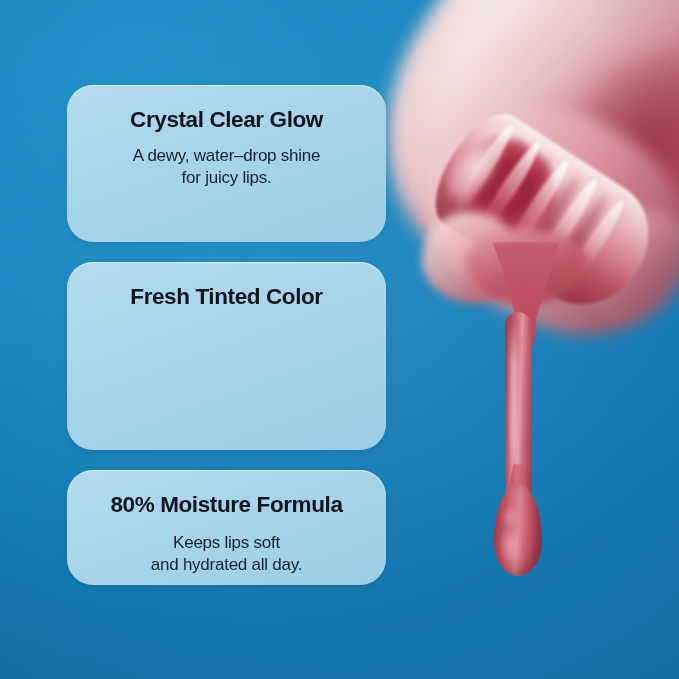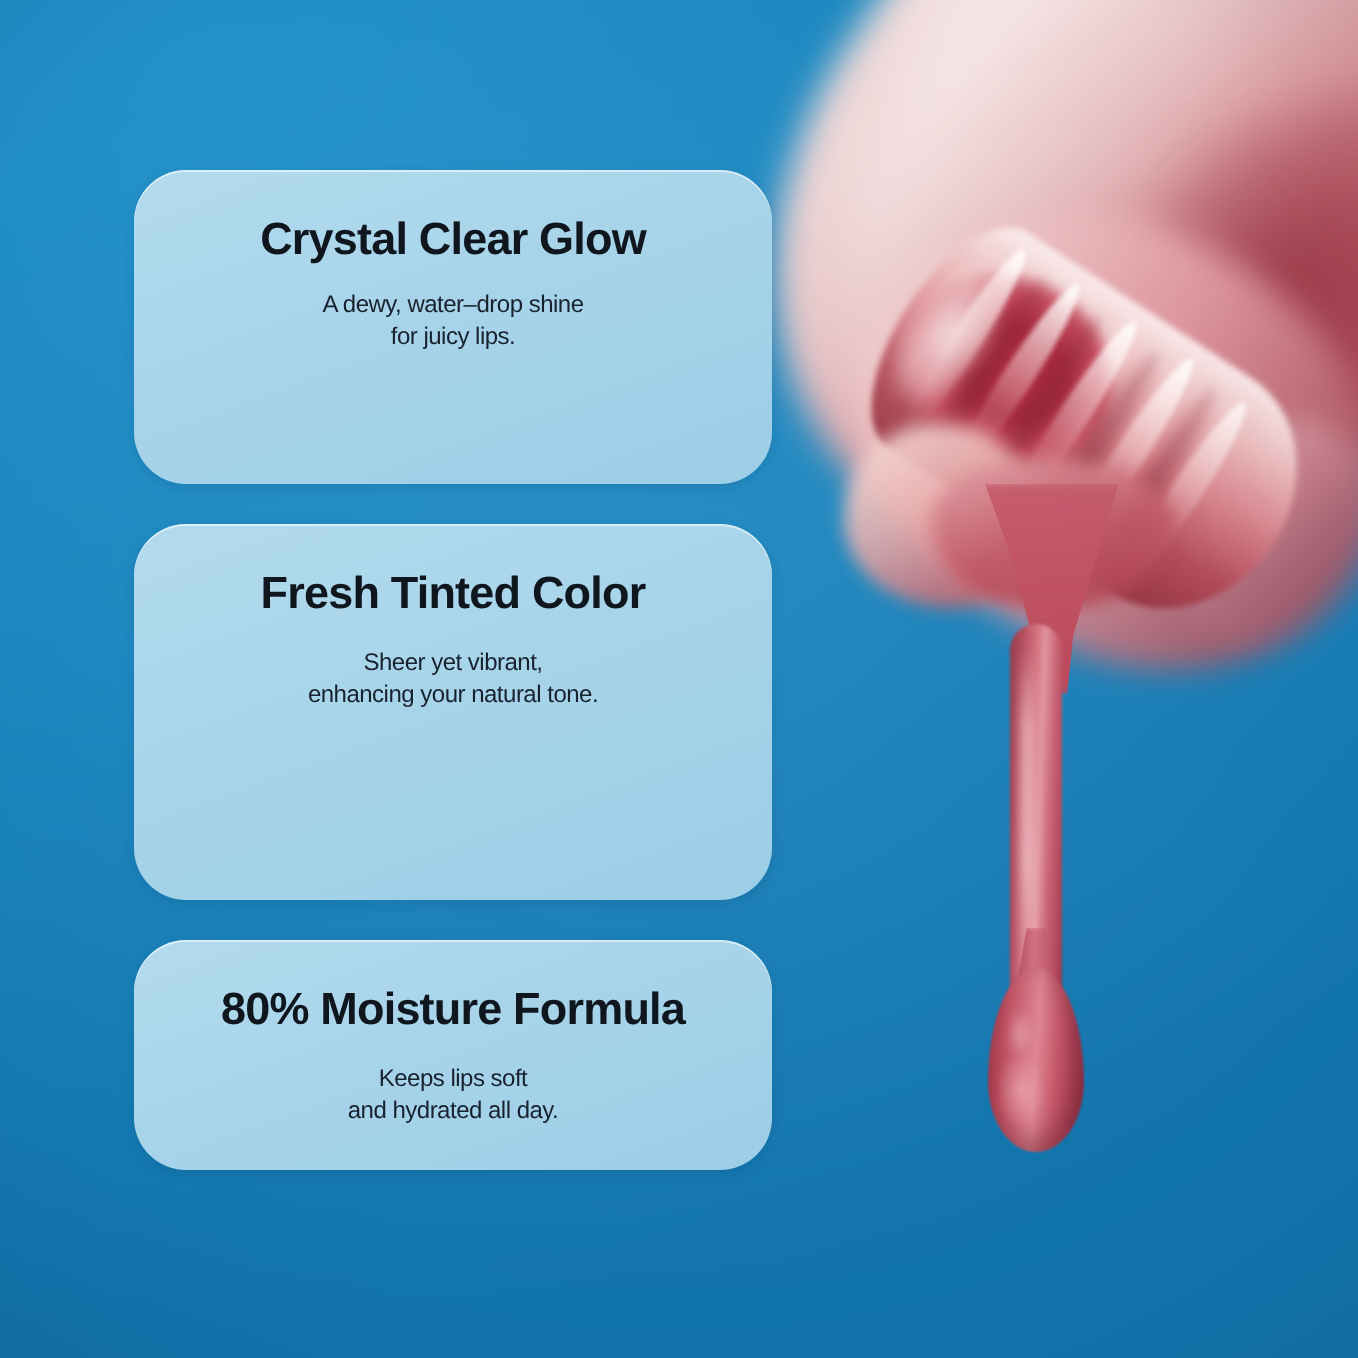--- a/index.html
+++ b/index.html
@@ -300,21 +300,21 @@
   .card-title {
     margin: 0 0 12px;
     font-size: 22.5px;
     font-weight: 700;
     letter-spacing: -0.4px;
     color: #0f161d;
     line-height: 1.15;
   }
   .card-body {
     margin: 0;
-    font-size: 12px;
+    font-size: 17px;
     font-weight: 400;
     letter-spacing: -0.25px;
     color: #18222e;
     line-height: 1.32;
     white-space: pre-line;
   }
   .card-1 { height: 157px; }
   .card-2 { height: 188px; }
   .card-3 { height: 115px; }
   .card-2 .card-title { margin-bottom: 14px; }
@@ -365,22 +365,20 @@
   <div class="cards">
 
     <div class="card card-1">
       <h2 class="card-title">Crystal Clear Glow</h2>
       <p class="card-body">A dewy, water–drop shine
 for juicy lips.</p>
     </div>
 
     <div class="card card-2">
       <h2 class="card-title">Fresh Tinted Color</h2>
-      <p class="card-body">Sheer yet vibrant,
-enhancing your natural tone.</p>
     </div>
 
     <div class="card card-3">
       <h2 class="card-title">80% Moisture Formula</h2>
       <p class="card-body">Keeps lips soft
 and hydrated all day.</p>
     </div>
 
   </div>
 

